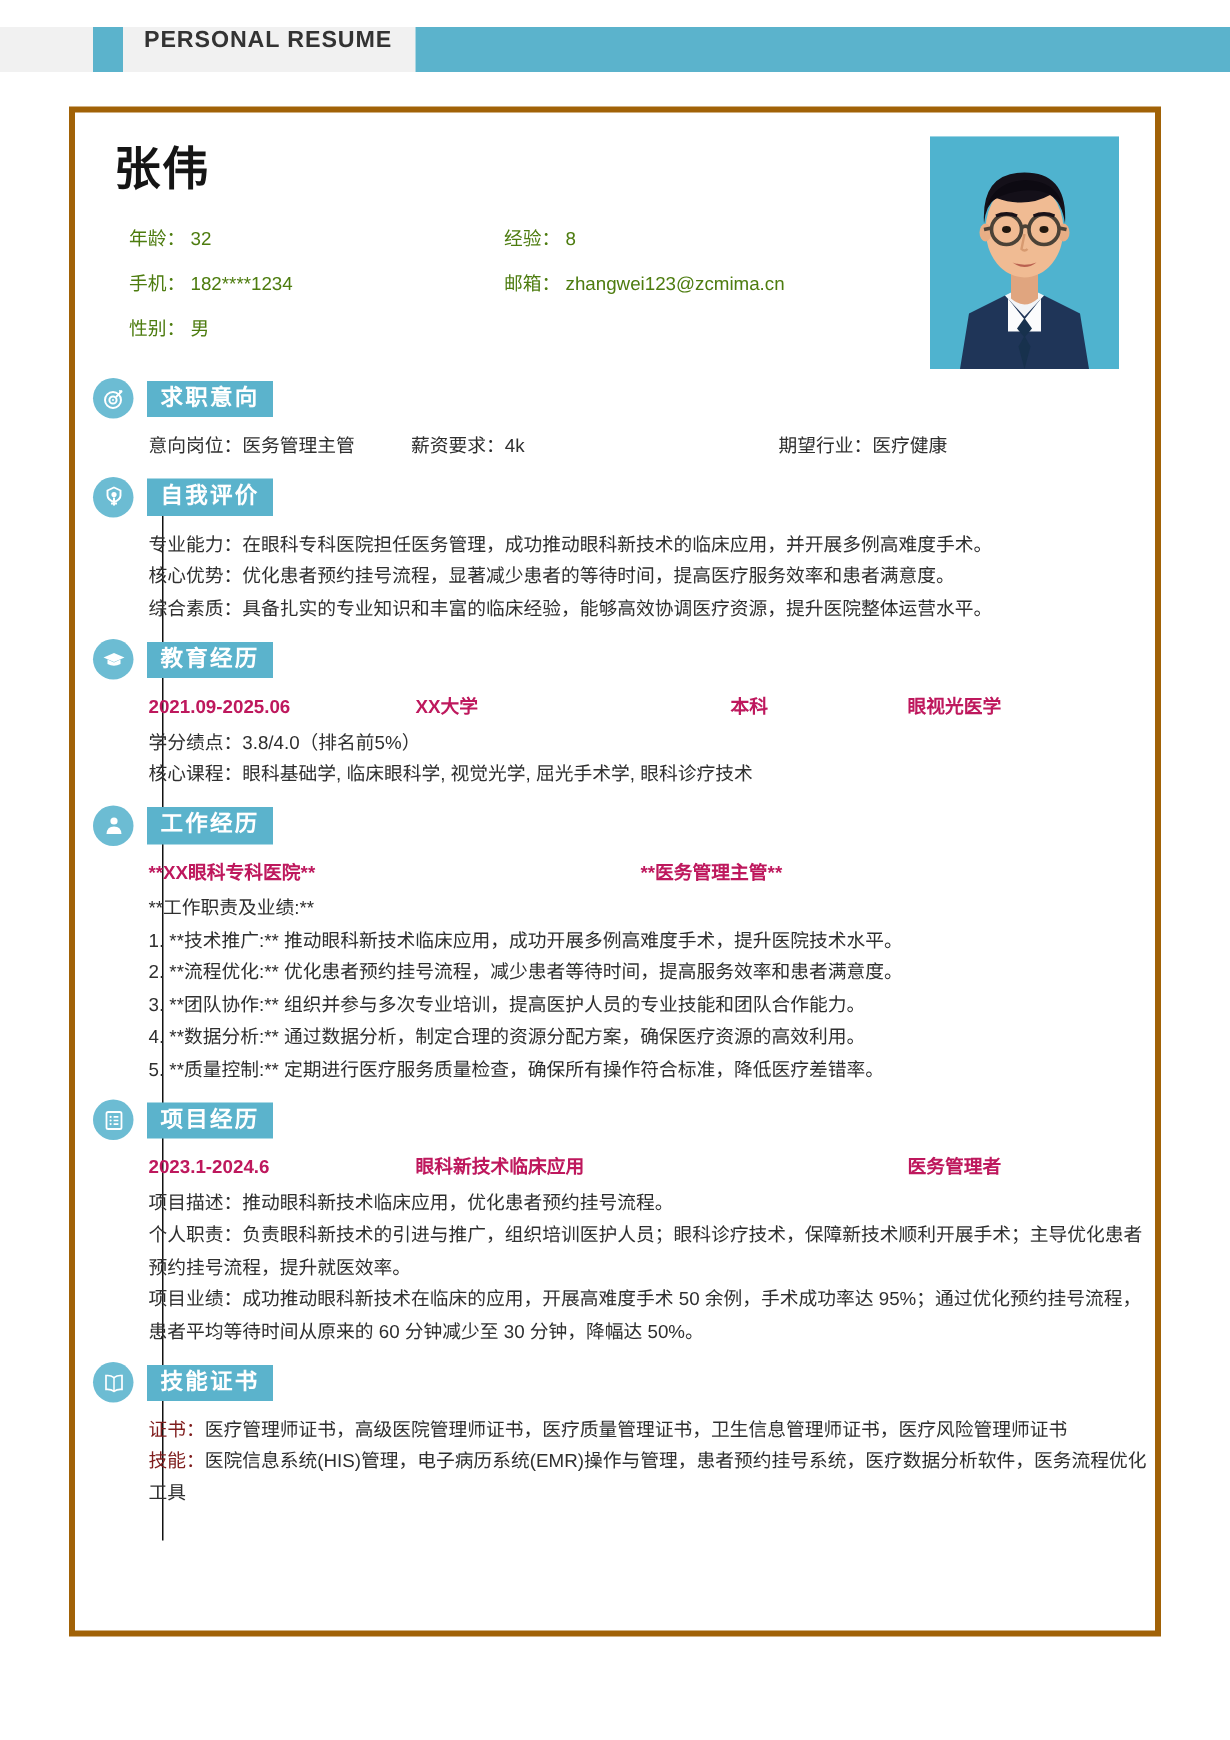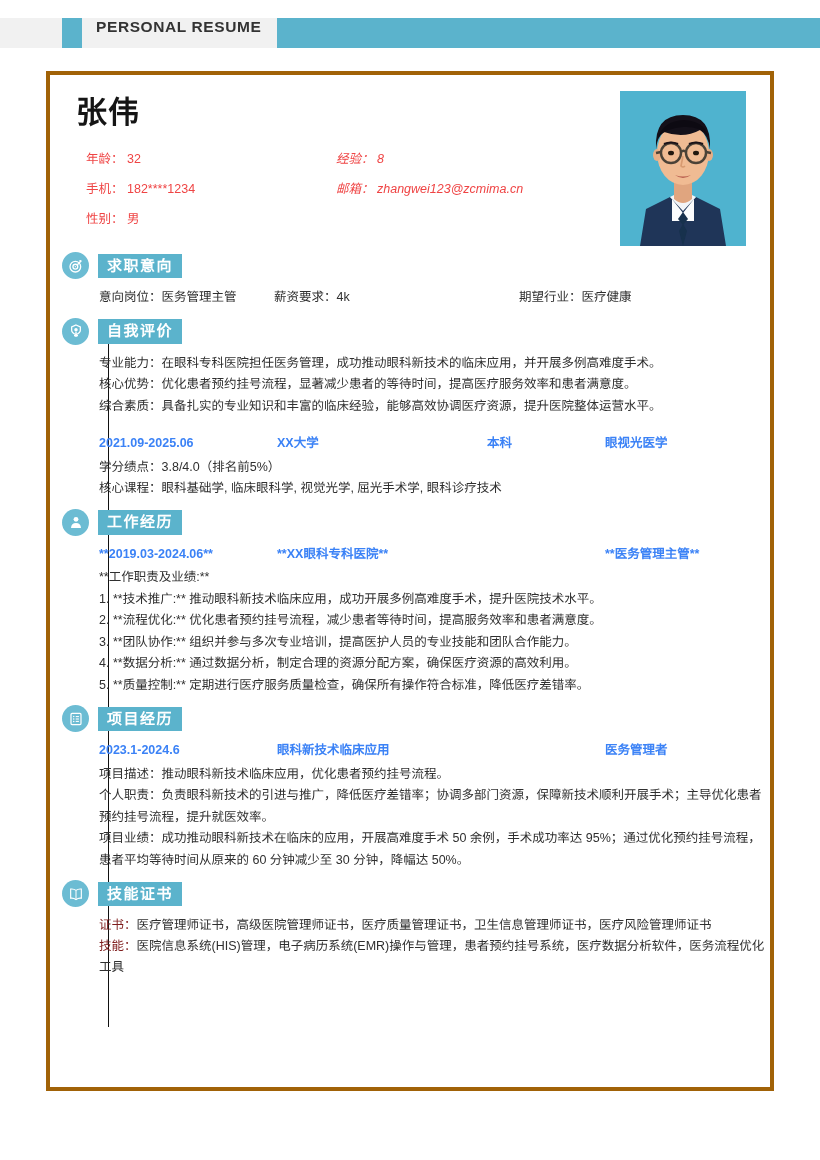--- a/index.html
+++ b/index.html
@@ -83,27 +83,27 @@
   .contact {
     position: absolute;
     left: 36px;
     top: 73px;
     width: 520px;
   }
   .contact-row {
     display: flex;
     margin-bottom: 11px;
     font-size: 12.5px;
-    color: #ef4444;
+    color: #4d7c0f;
   }
   .contact-cell {
     width: 250px;
     white-space: nowrap;
   }
-  .contact-cell.wide { width: 270px; font-style: italic; }
+  .contact-cell.wide { width: 270px; }
 
   .photo {
     position: absolute;
     right: 24px;
     top: 16px;
     width: 126px;
     height: 155px;
     background: #4fb3cf;
     overflow: hidden;
   }
@@ -165,21 +165,21 @@
     color: #2f2f2f;
     line-height: 1.72;
   }
   .section-body p { margin: 0; }
 
   
   .entry-row {
     display: flex;
     font-weight: bold;
     font-size: 12.5px;
-    color: #3b82f6;
+    color: #be185d;
     margin-bottom: 2px;
   }
   .entry-row .c1 { width: 178px; }
   .entry-row .c2 { width: 210px; }
   .entry-row .c3 { width: 118px; }
   .entry-row .c4 { flex: 1; }
 
   
   .intent-row { display: flex; font-size: 12.5px; }
   .intent-row .i1 { width: 175px; }
@@ -315,20 +315,29 @@
       <span class="sec-label">自我评价</span>
     </div>
     <div class="section-body">
       <p>专业能力：在眼科专科医院担任医务管理，成功推动眼科新技术的临床应用，并开展多例高难度手术。</p>
       <p>核心优势：优化患者预约挂号流程，显著减少患者的等待时间，提高医疗服务效率和患者满意度。</p>
       <p>综合素质：具备扎实的专业知识和丰富的临床经验，能够高效协调医疗资源，提升医院整体运营水平。</p>
     </div>
   </div>
 
   <div class="section">
+    <div class="section-head">
+      <span class="sec-icon">
+        <svg viewBox="0 0 24 24" fill="#ffffff" stroke="none">
+          <path d="M12 5 L22.5 9.5 L12 14 L1.5 9.5 Z"></path>
+          <path d="M5.5 11.6 L5.5 16 Q12 19.6 18.5 16 L18.5 11.6 L12 14.6 Z"></path>
+        </svg>
+      </span>
+      <span class="sec-label">教育经历</span>
+    </div>
     <div class="section-body">
       <div class="entry-row">
         <span class="c1">2021.09-2025.06</span>
         <span class="c2">XX大学</span>
         <span class="c3">本科</span>
         <span class="c4">眼视光医学</span>
       </div>
       <p>学分绩点：3.8/4.0（排名前5%）</p>
       <p>核心课程：眼科基础学, 临床眼科学, 视觉光学, 屈光手术学, 眼科诊疗技术</p>
     </div>
@@ -339,21 +348,20 @@
       <span class="sec-icon">
         <svg viewBox="0 0 24 24" fill="#ffffff" stroke="none">
           <circle cx="12" cy="8" r="3.6"></circle>
           <path d="M4.5 21 Q5 13.6 12 13.6 Q19 13.6 19.5 21 Z"></path>
         </svg>
       </span>
       <span class="sec-label">工作经历</span>
     </div>
     <div class="section-body">
       <div class="entry-row">
-        <span class="c1">**2019.03-2024.06**</span>
         <span class="c2">**XX眼科专科医院**</span>
         <span class="c3"></span>
         <span class="c4">**医务管理主管**</span>
       </div>
       <p>**工作职责及业绩:**</p>
       <p>1. **技术推广:** 推动眼科新技术临床应用，成功开展多例高难度手术，提升医院技术水平。</p>
       <p>2. **流程优化:** 优化患者预约挂号流程，减少患者等待时间，提高服务效率和患者满意度。</p>
       <p>3. **团队协作:** 组织并参与多次专业培训，提高医护人员的专业技能和团队合作能力。</p>
       <p>4. **数据分析:** 通过数据分析，制定合理的资源分配方案，确保医疗资源的高效利用。</p>
       <p>5. **质量控制:** 定期进行医疗服务质量检查，确保所有操作符合标准，降低医疗差错率。</p>
@@ -376,21 +384,21 @@
       <span class="sec-label">项目经历</span>
     </div>
     <div class="section-body">
       <div class="entry-row">
         <span class="c1">2023.1-2024.6</span>
         <span class="c2">眼科新技术临床应用</span>
         <span class="c3"></span>
         <span class="c4">医务管理者</span>
       </div>
       <p>项目描述：推动眼科新技术临床应用，优化患者预约挂号流程。</p>
-      <p>个人职责：负责眼科新技术的引进与推广，降低医疗差错率；协调多部门资源，保障新技术顺利开展手术；主导优化患者预约挂号流程，提升就医效率。</p>
+      <p>个人职责：负责眼科新技术的引进与推广，组织培训医护人员；眼科诊疗技术，保障新技术顺利开展手术；主导优化患者预约挂号流程，提升就医效率。</p>
       <p>项目业绩：成功推动眼科新技术在临床的应用，开展高难度手术 50 余例，手术成功率达 95%；通过优化预约挂号流程，患者平均等待时间从原来的 60 分钟减少至 30 分钟，降幅达 50%。</p>
     </div>
   </div>
 
   <div class="section">
     <div class="section-head">
       <span class="sec-icon">
         <svg viewBox="0 0 24 24" fill="none" stroke="#ffffff" stroke-width="1.7">
           <path d="M12 6.6 Q8.6 4 4 4.6 L4 18.4 Q8.6 17.8 12 20.4 Q15.4 17.8 20 18.4 L20 4.6 Q15.4 4 12 6.6 Z"></path>
           <path d="M12 6.8 L12 20.2" stroke-width="1.5"></path>

